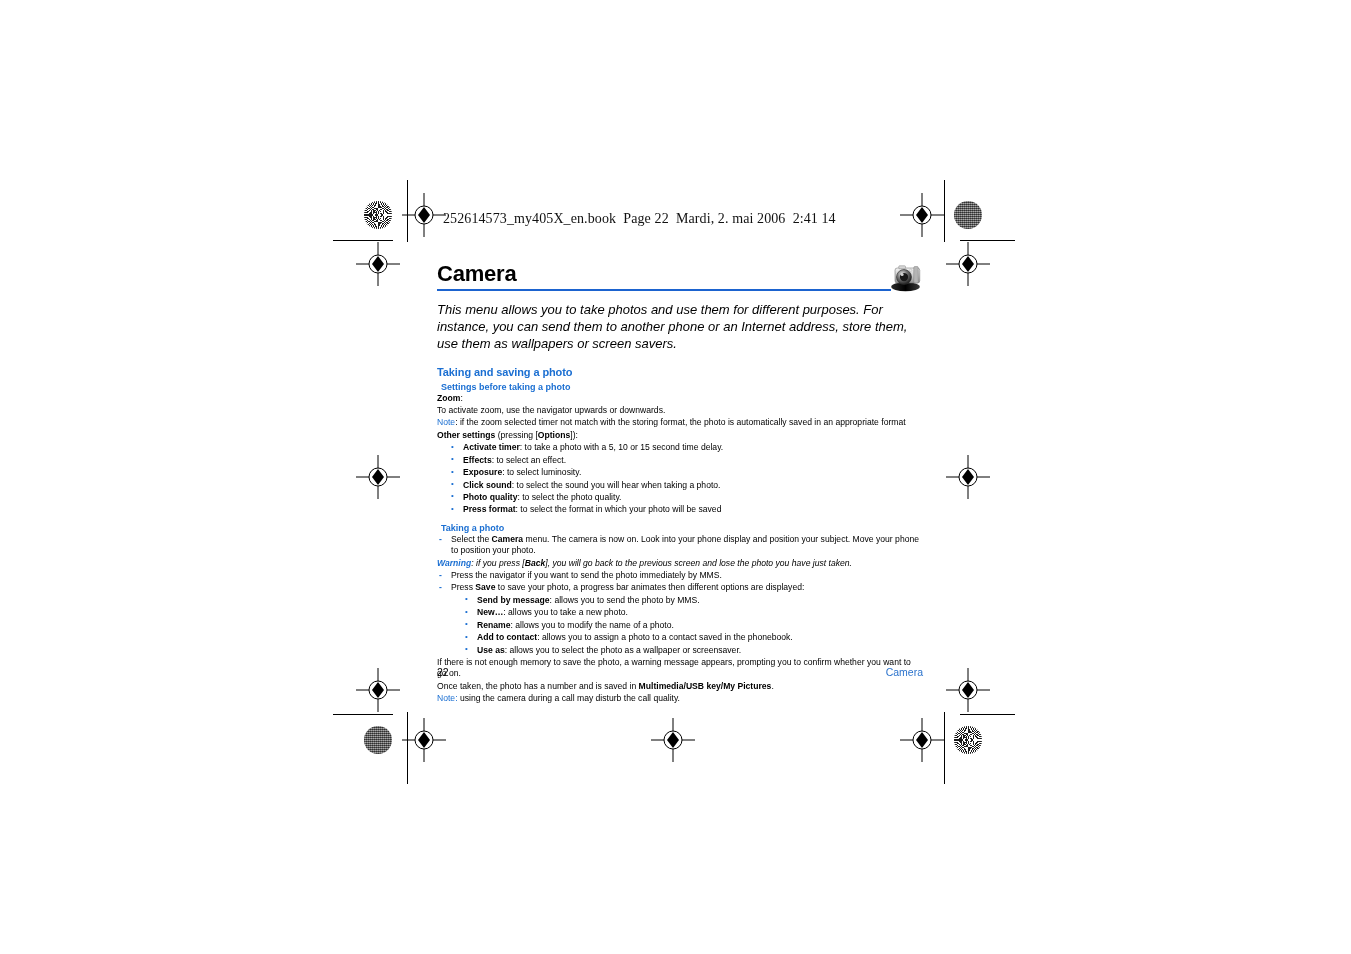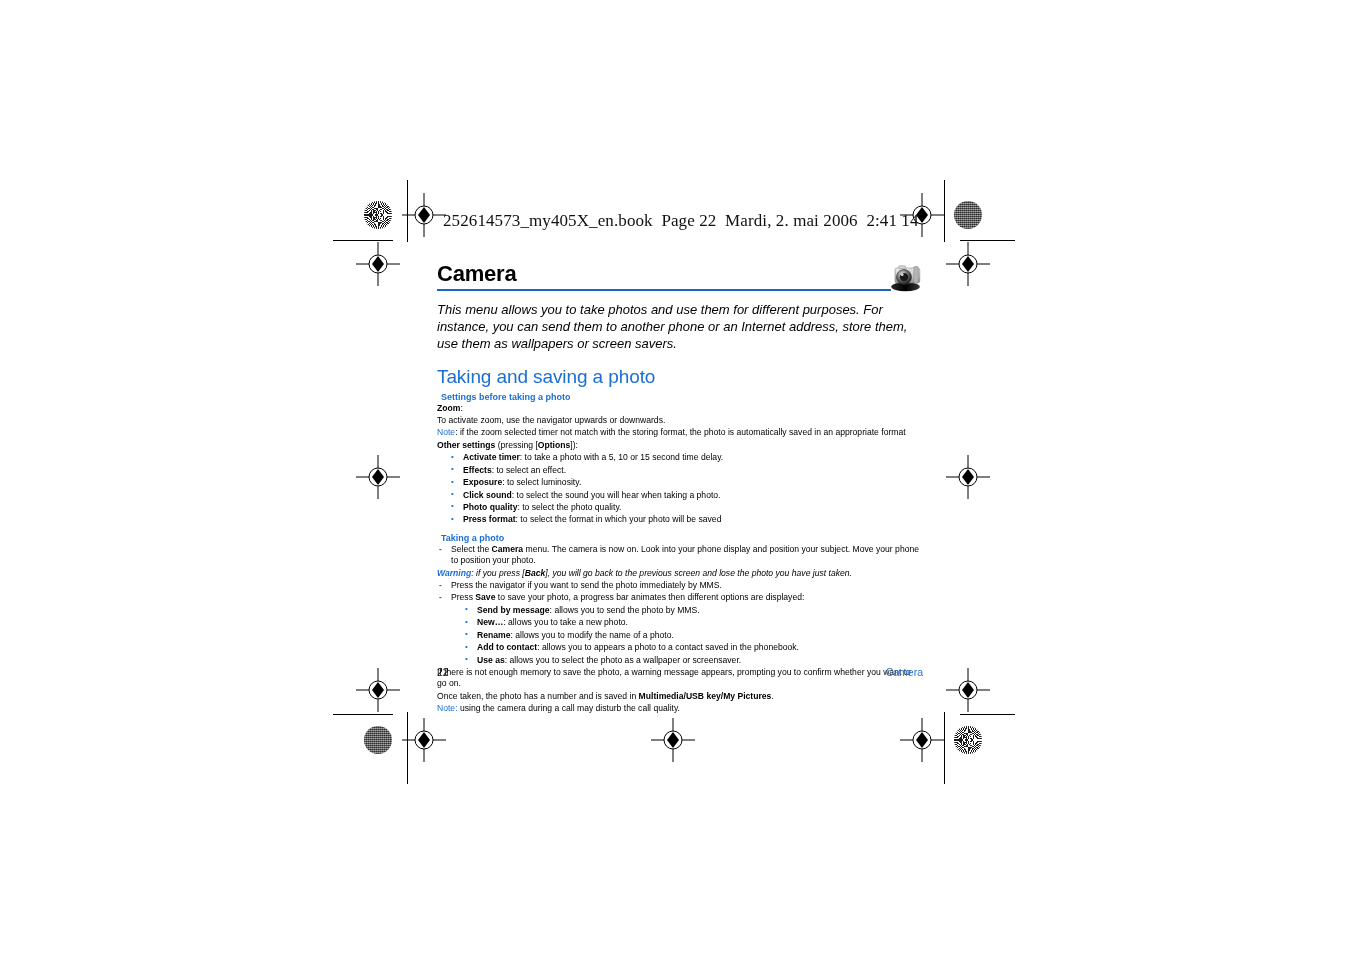--- a/index.html
+++ b/index.html
@@ -43,21 +43,21 @@
   .trimline.h { height: 1px; }
   .trimline.v { width: 1px; }
 
   
   .page { position: absolute; left: 0; top: 0; width: 1351px; height: 954px; }
 
   .filebar {
     position: absolute;
     left: 443px; top: 211px;
     font-family: "Liberation Serif", serif;
-    font-size: 17px;
+    font-size: 14px;
     color: #111;
     white-space: pre;
     letter-spacing: .1px;
   }
 
   .content {
     position: absolute;
     left: 437px;
     top: 262px;
     width: 486px;
@@ -89,22 +89,22 @@
   .intro {
     margin-top: 10px;
     font-size: 13px;
     font-style: italic;
     line-height: 1.32;
     color: #000;
   }
 
   h2.sect {
     margin: 7px 0 0 0;
-    font-size: 19px;
-    font-weight: normal;
+    font-size: 11px;
+    font-weight: bold;
     color: #1b6fd2;
     letter-spacing: -0.1px;
   }
 
   h3.sub {
     margin: 7px 0 0 4px;
     font-size: 9px;
     font-weight: bold;
     color: #1b6fd2;
   }
@@ -341,21 +341,21 @@
 
     <ul class="dash">
       <li><span>Press the navigator if you want to send the photo immediately by MMS.</span></li>
       <li><span>Press </span><b>Save</b><span> to save your photo, a progress bar animates then different options are displayed:</span></li>
     </ul>
 
     <ul class="dot indented">
       <li><b>Send by message</b><span>: allows you to send the photo by MMS.</span></li>
       <li><b>New…</b><span>: allows you to take a new photo.</span></li>
       <li><b>Rename</b><span>: allows you to modify the name of a photo.</span></li>
-      <li><b>Add to contact</b><span>: allows you to appears a photo to a contact saved in the phonebook.</span></li>
+      <li><b>Add to contact</b><span>: allows you to assign a photo to a contact saved in the phonebook.</span></li>
       <li><b>Use as</b><span>: allows you to select the photo as a wallpaper or screensaver.</span></li>
     </ul>
 
     <p class="body">If there is not enough memory to save the photo, a warning message appears, prompting you to confirm whether you want to go on.</p>
 
     <p class="body"><span>Once taken, the photo has a number and is saved in </span><b>Multimedia/USB key/My Pictures</b><span>.</span></p>
 
     <p class="body"><span class="note-tag">Note:</span><span> using the camera during a call may disturb the call quality.</span></p>
 
   </div>

